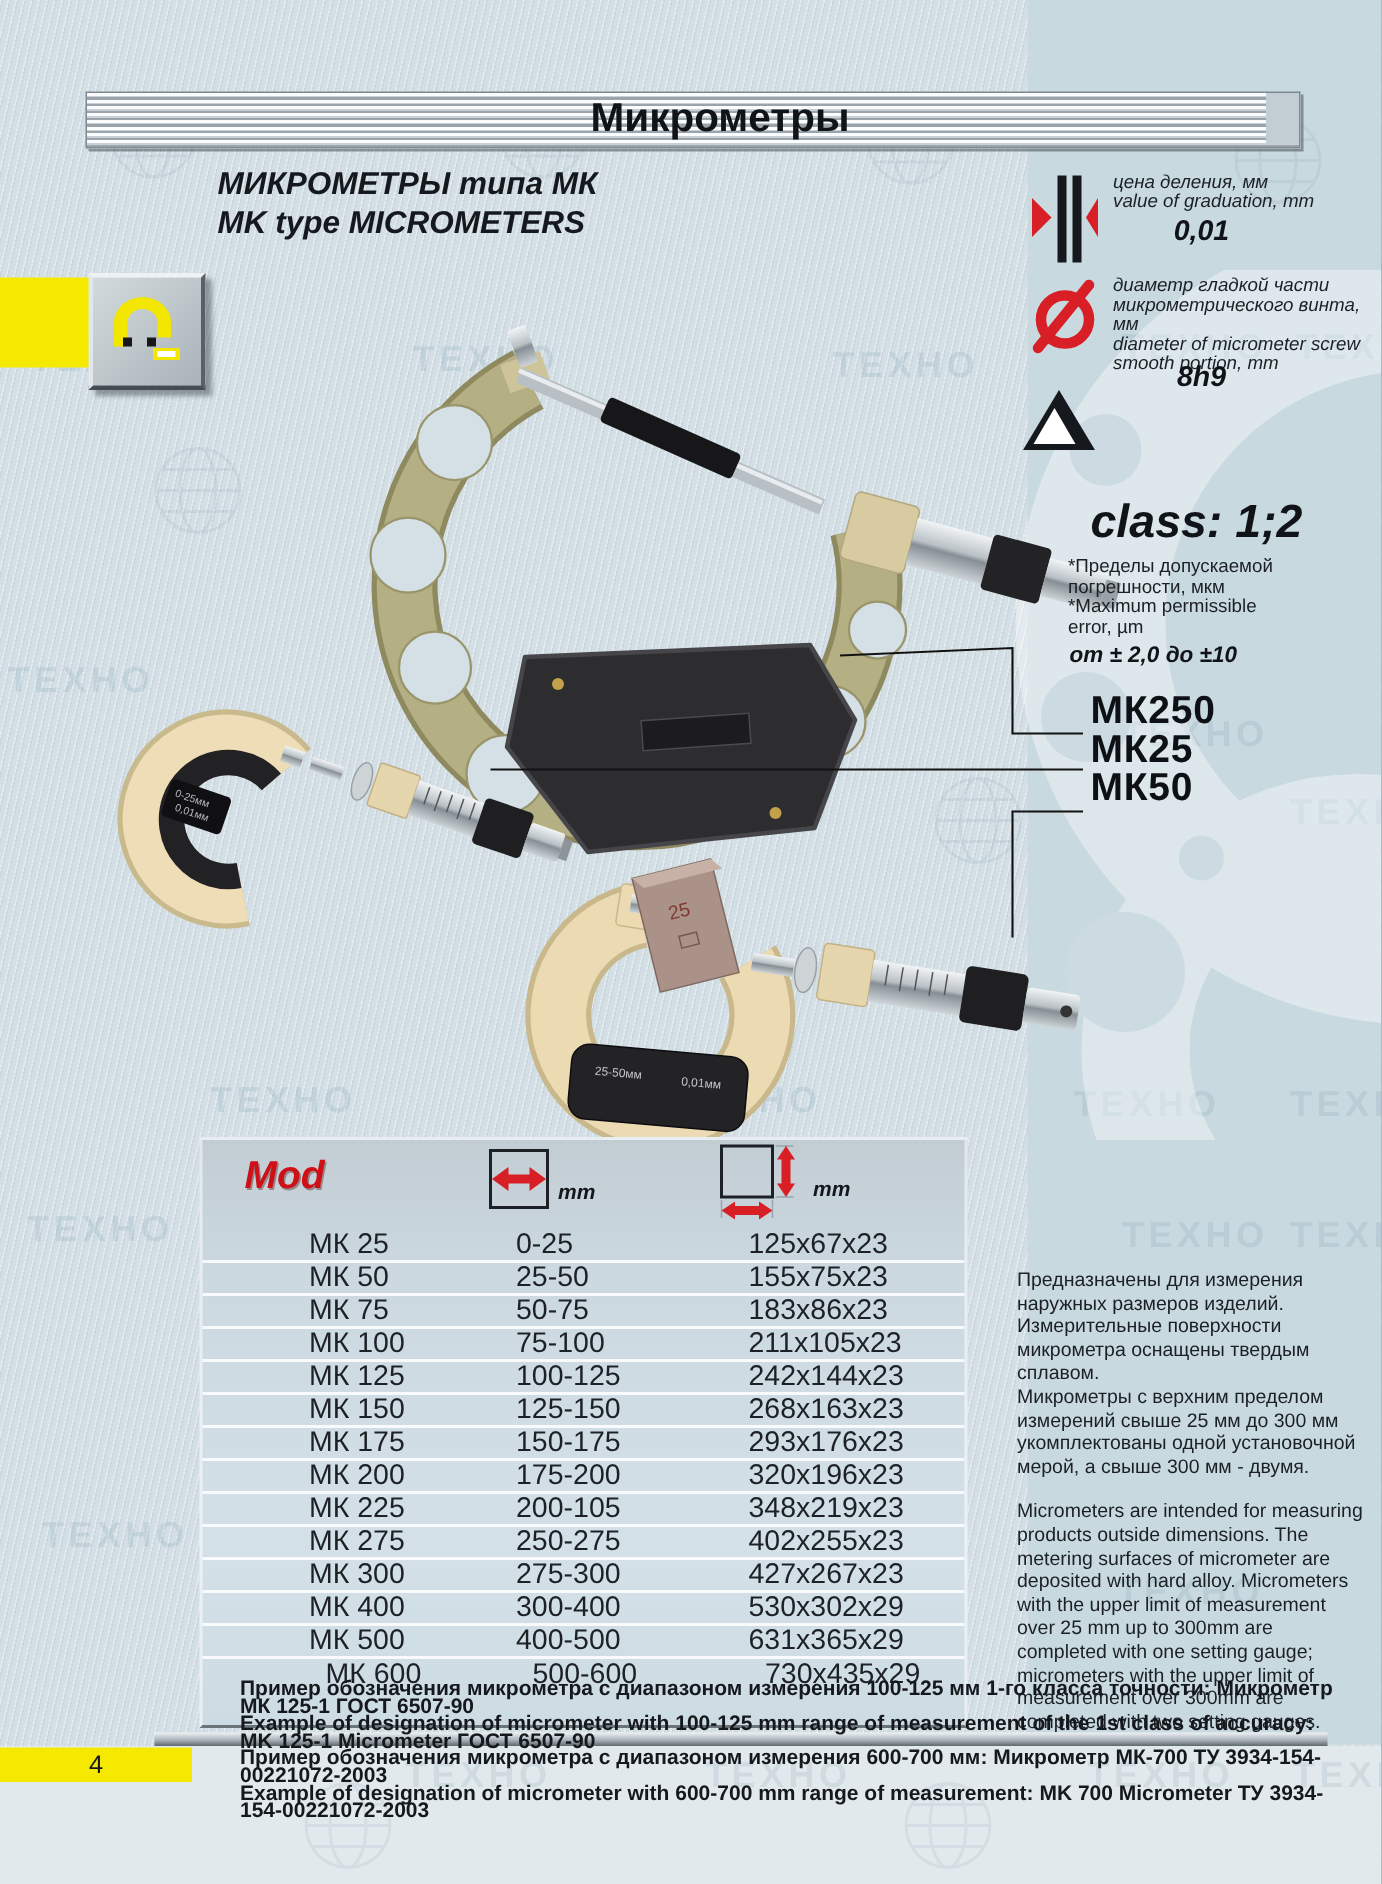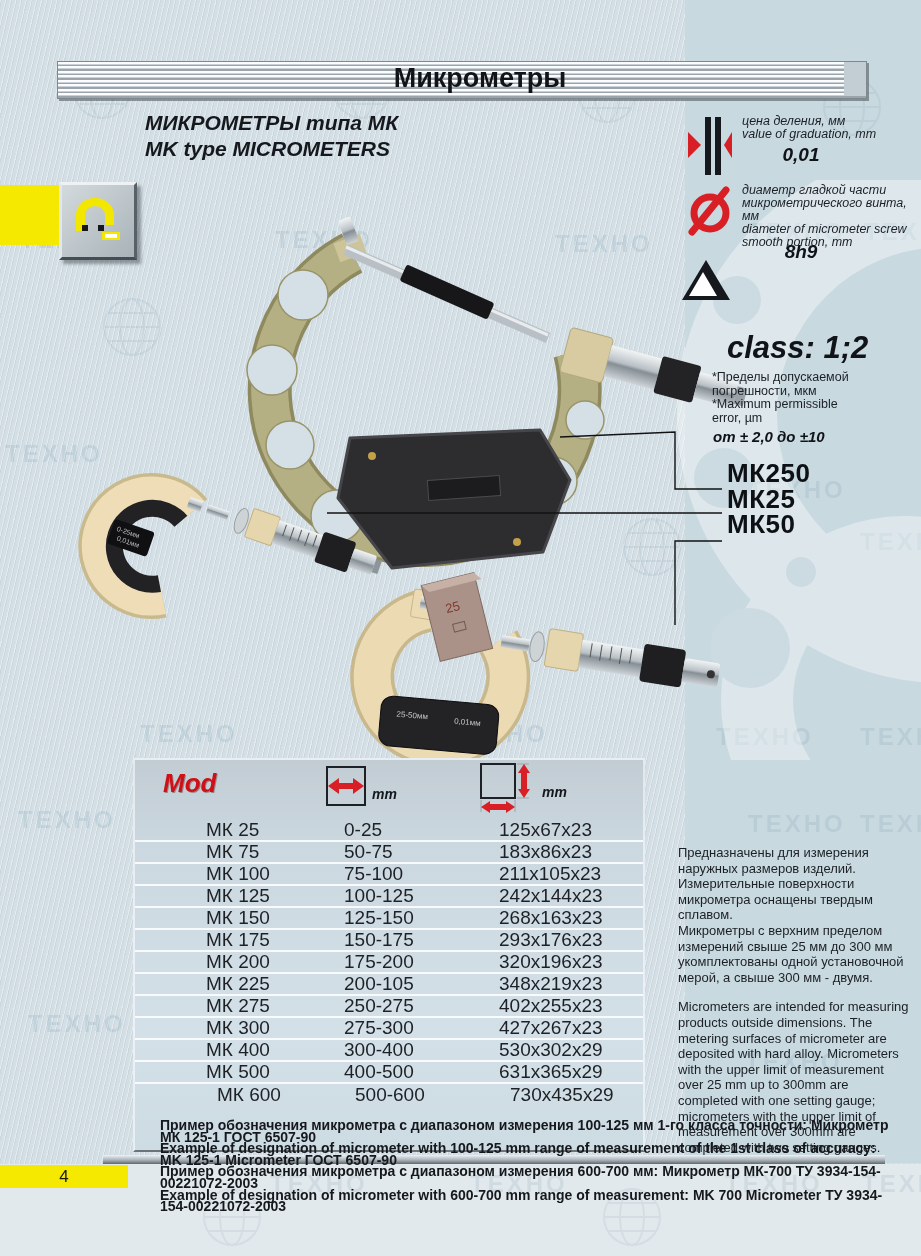--- a/index.html
+++ b/index.html
@@ -396,20 +396,25 @@
       <rect x="10" y="42" width="18" height="6" fill="#d81f26"></rect>
     </svg>
     <div class="th-mm2">mm</div>
     <div class="tbody" id="table-body">
         <div class="trow">
           <div class="tcell c0">МК 25</div>
           <div class="tcell c1">0-25</div>
           <div class="tcell c2">125x67x23</div>
         </div>
         <div class="trow">
+          <div class="tcell c0">МК 50</div>
+          <div class="tcell c1">25-50</div>
+          <div class="tcell c2">155x75x23</div>
+        </div>
+        <div class="trow">
           <div class="tcell c0">МК 75</div>
           <div class="tcell c1">50-75</div>
           <div class="tcell c2">183x86x23</div>
         </div>
         <div class="trow">
           <div class="tcell c0">МК 100</div>
           <div class="tcell c1">75-100</div>
           <div class="tcell c2">211x105x23</div>
         </div>
         <div class="trow">

